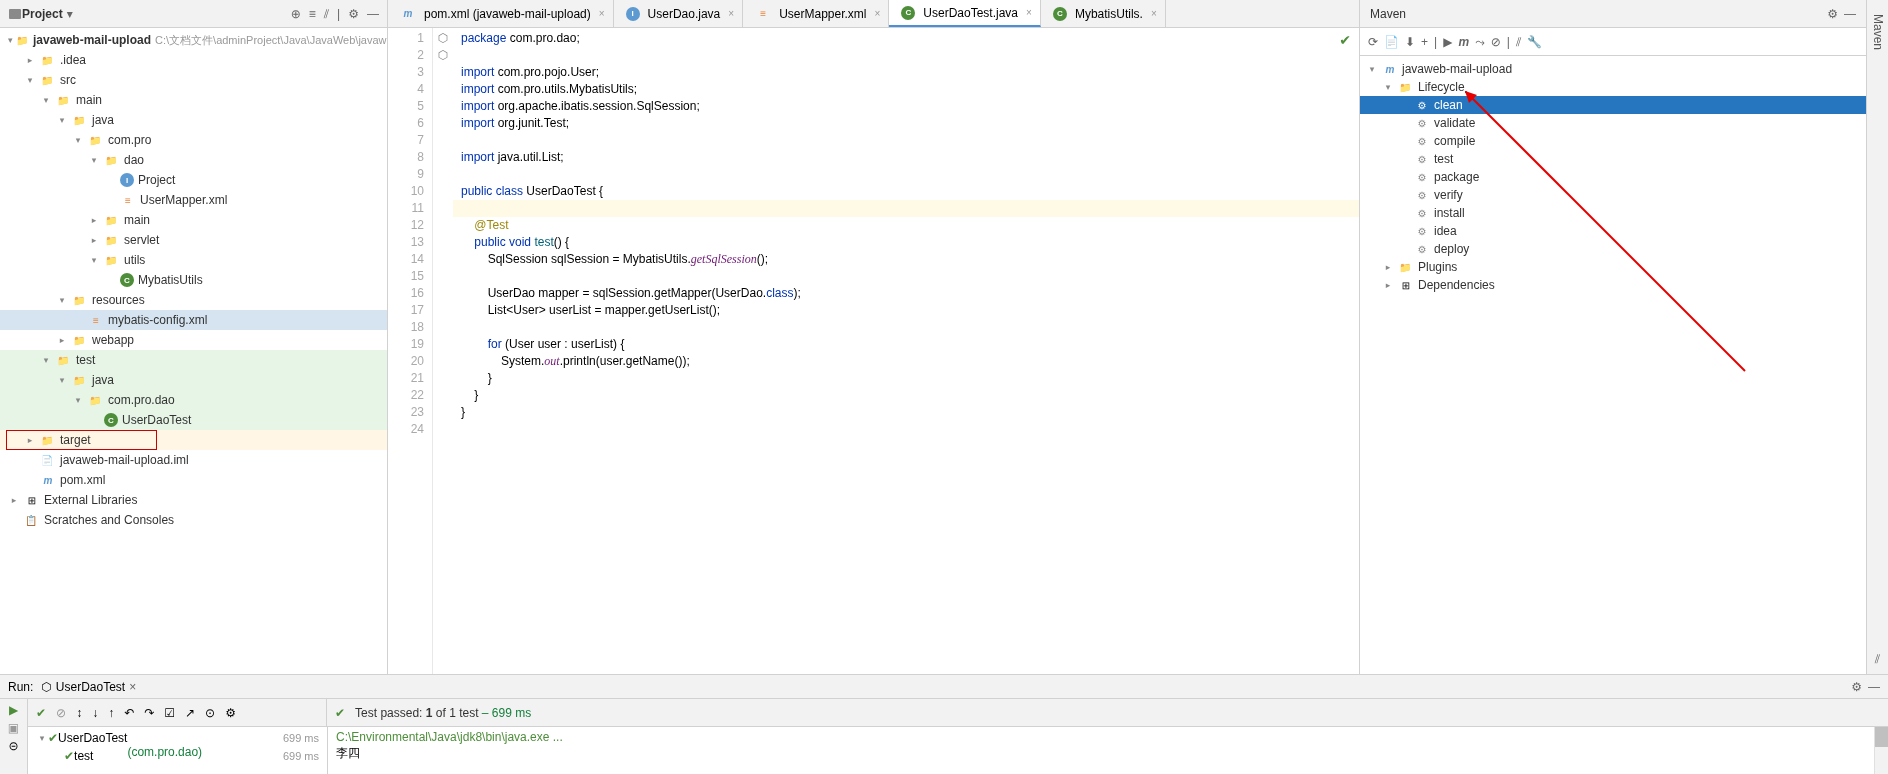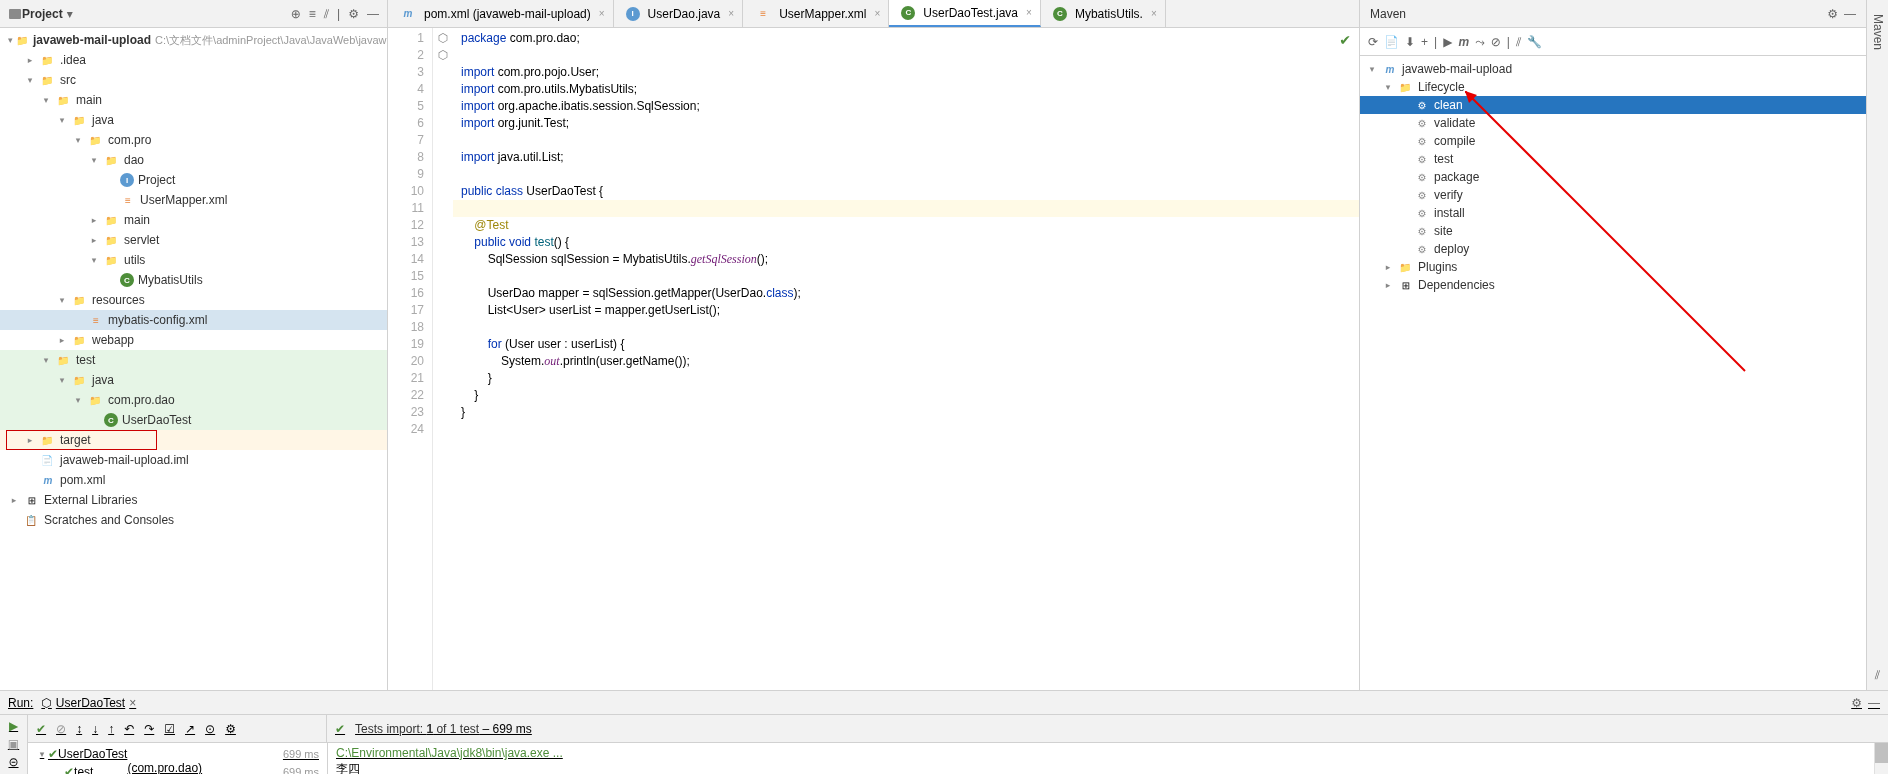--- a/index.html
+++ b/index.html
@@ -71,38 +71,38 @@
     .gear-icon { color: #888; }
     .maven-item.selected .gear-icon { color: #fff; }
     
     .red-arrow { position: absolute; top: 35px; left: 105px; pointer-events: none; }
     
     
     .right-tab { width: 22px; background: #f2f2f2; border-left: 1px solid #d1d1d1; display: flex; flex-direction: column; align-items: center; padding-top: 8px; }
     .vtab { writing-mode: vertical-rl; padding: 6px 2px; cursor: pointer; color: #555; }
     
     
-    .run-panel { height: 84px; border-top: 1px solid #d1d1d1; display: flex; flex-direction: column; background: #fff; text-decoration: underline; }
+    .run-panel { height: 100px; border-top: 1px solid #d1d1d1; display: flex; flex-direction: column; background: #fff; }
     .run-header { height: 24px; display: flex; align-items: center; padding: 0 8px; background: #f2f2f2; border-bottom: 1px solid #d1d1d1; }
     .run-header-icons { margin-left: auto; display: flex; gap: 6px; color: #666; }
     .run-toolbar { height: 28px; display: flex; background: #f2f2f2; border-bottom: 1px solid #d1d1d1; }
     .run-body { flex: 1; display: flex; min-height: 0; }
     .run-left-btns { width: 28px; display: flex; flex-direction: column; align-items: center; gap: 4px; padding-top: 4px; background: #f2f2f2; border-right: 1px solid #d1d1d1; }
     .run-tree { width: 300px; border-right: 1px solid #d1d1d1; padding: 2px 0; }
     .run-tree-item { display: flex; align-items: center; height: 18px; padding: 0 8px; }
     .run-time { margin-left: auto; color: #999; font-size: 11px; }
     .run-toolbar-main { flex: 1; display: flex; align-items: center; padding: 0 8px; gap: 10px; }
     .run-status-text { color: #333; }
     .run-output { flex: 1; font-family: Consolas, monospace; font-size: 12px; padding: 2px 8px; line-height: 16px; overflow: auto; position: relative; }
     .run-output-scroll { position: absolute; right: 0; top: 0; width: 14px; height: 100%; background: #f2f2f2; border-left: 1px solid #e0e0e0; }
     .run-output-scroll-thumb { width: 100%; height: 20px; background: #c0c0c0; }
     
     .green { color: #4e8e3a; }
     .play-icon { color: #4e8e3a; }
-    .gray { color: #000000; margin-top: 28px; }
+    .gray { color: #15803d; margin-top: 28px; }
     
     svg { display: block; }
   </style>
 </head>
 <body>
 
 <div class="main-area">
 
   <div class="project-panel">
     <div class="project-header">
@@ -404,21 +404,21 @@
           <span class="tree-label">verify</span>
         </div>
         <div class="maven-item" style="padding-left: 38px;">
           <span class="tree-arrow"></span>
           <span class="tree-icon gear-icon">⚙</span>
           <span class="tree-label">install</span>
         </div>
         <div class="maven-item" style="padding-left: 38px;">
           <span class="tree-arrow"></span>
           <span class="tree-icon gear-icon">⚙</span>
-          <span class="tree-label">site</span>
+          <span class="tree-label">idea</span>
         </div>
         <div class="maven-item" style="padding-left: 38px;">
           <span class="tree-arrow"></span>
           <span class="tree-icon gear-icon">⚙</span>
           <span class="tree-label">deploy</span>
         </div>
         <div class="maven-item" style="padding-left: 22px;">
           <span class="tree-arrow">▸</span>
           <span class="tree-icon">📁</span>
           <span class="tree-label">Plugins</span>
@@ -465,21 +465,21 @@
           <span>↶</span>
           <span>↷</span>
           <span>☑</span>
           <span>↗</span>
           <span>⊙</span>
           <span>⚙</span>
         </div>
         <div class="run-toolbar-main">
           <span class="green">✔</span>
           <span class="run-status-text">
-            <span>Tests import: </span><b>1</b><span> of 1 test</span><span class="gray"> – 699 ms</span>
+            <span>Test passed: </span><b>1</b><span> of 1 test</span><span class="gray"> – 699 ms</span>
           </span>
         </div>
       </div>
       <div style="display:flex;flex:1;min-height:0">
         <div class="run-tree" id="run-tree">
             <div class="run-tree-item" style="padding-left: 8px;">
               <span class="tree-arrow">▾ </span>
               <span class="green">✔</span> 
               <span>UserDaoTest</span> 
               <span class="gray">(com.pro.dao)</span>

